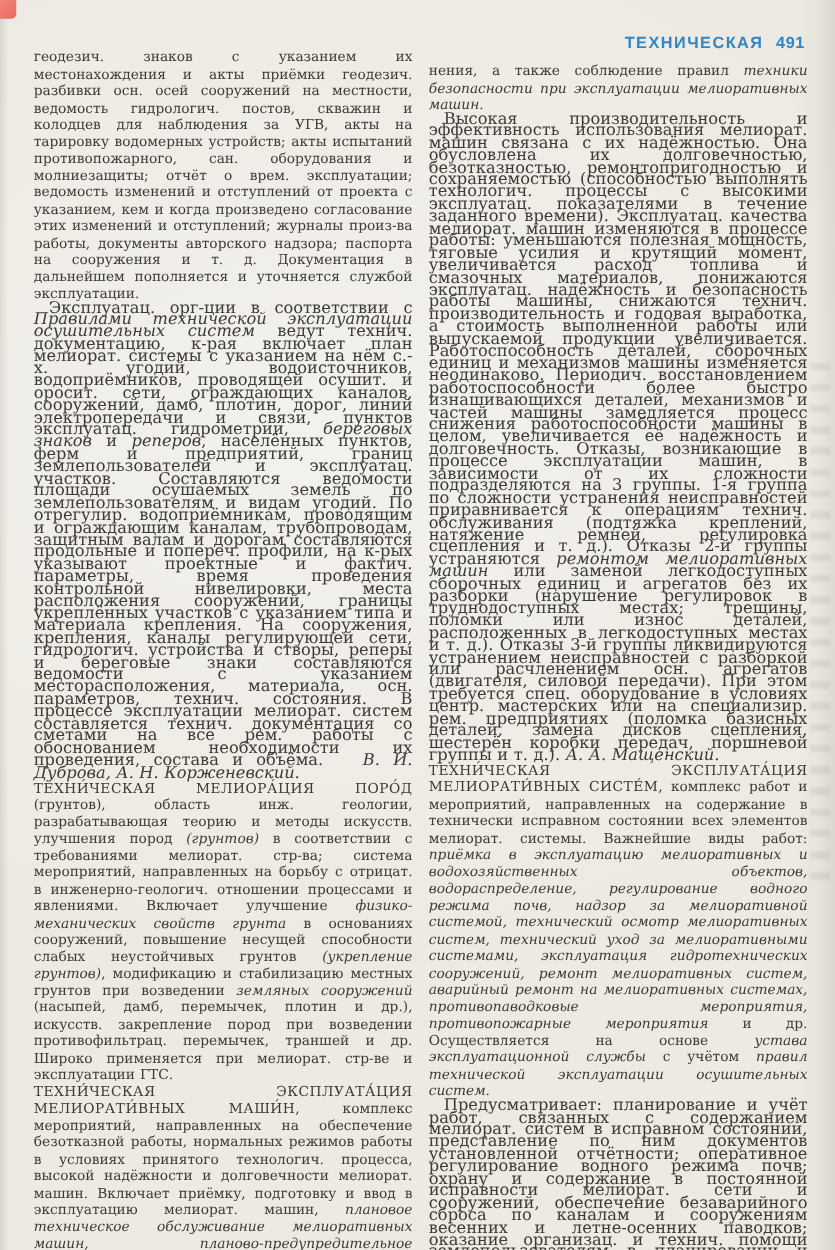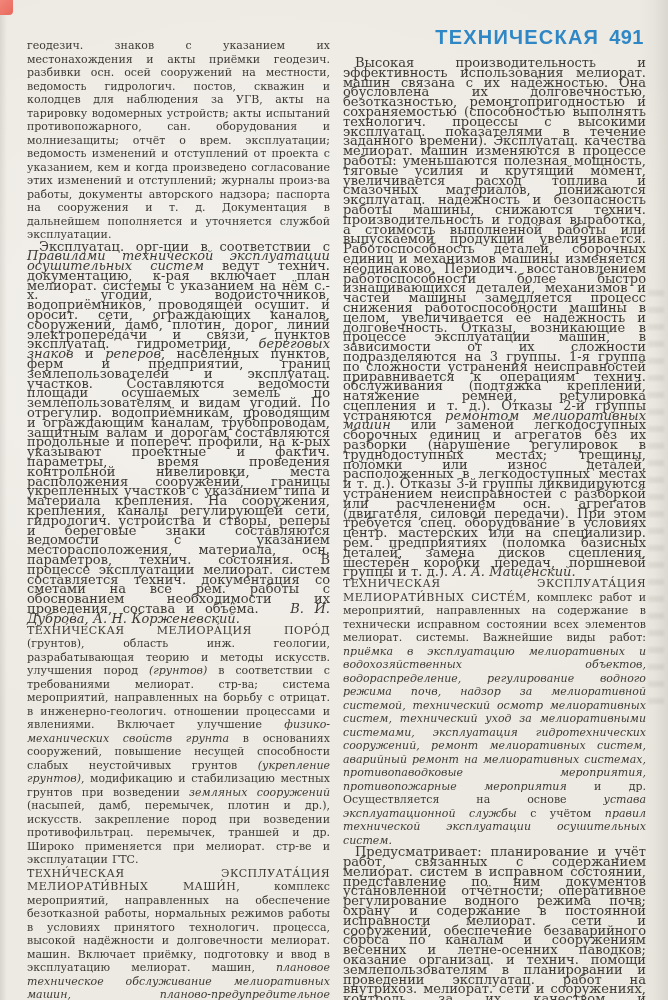--- a/index.html
+++ b/index.html
@@ -29,21 +29,21 @@
   }
   .cols{
     display:flex;gap:13px;
     padding:26px 18px 0 27px;
   }
   .col{width:303px;}
   .col-left{margin-top:13px;}
   .running-head{
     text-align:right;
     font-family:"Liberation Sans","DejaVu Sans",sans-serif;
-    font-weight:bold;font-size:20px;letter-spacing:1.2px;
+    font-weight:bold;font-size:13px;letter-spacing:1.2px;
     color:var(--header_blue);
     margin:0 2px 9px 0;white-space:nowrap;
   }
   .running-head .pgnum{margin-left:10px;letter-spacing:.5px;}
   p.para{
     margin:0;text-align:justify;
     font-size:11px;line-height:13.5px;
     word-spacing:.5px;
   }
   p.para.size-small{font-size:13px;line-height:9.8px;word-spacing:.3px;}
@@ -61,19 +61,20 @@
         <p class="para size-normal"><span class="">геодезич. знаков с указанием их местонахождения и акты приёмки геодезич. разбивки осн. осей сооружений на местности, ведомость гидрологич. постов, скважин и колодцев для наблюдения за УГВ, акты на тарировку водомерных устройств; акты испытаний противопожарного, сан. оборудования и молниезащиты; отчёт о врем. эксплуатации; ведомость изменений и отступлений от проекта с указанием, кем и когда произведено согласование этих изменений и отступлений; журналы произ-ва работы, документы авторского надзора; паспорта на сооружения и т. д. Документация в дальнейшем пополняется и уточняется службой эксплуатации.</span></p>
         <p class="para size-small indent"><span class="">Эксплуатац. орг-ции в соответствии с </span><span class="r-i">Правилами технической эксплуатации осушительных систем</span><span class=""> ведут технич. документацию, к-рая включает план мелиорат. системы с указанием на нём с.-х. угодий, водоисточников, водоприёмников, проводящей осушит. и оросит. сети, ограждающих каналов, сооружений, дамб, плотин, дорог, линий электропередачи и связи, пунктов эксплуатац. гидрометрии, </span><span class="r-i">береговых знаков</span><span class=""> и </span><span class="r-i">реперов</span><span class="">, населённых пунктов, ферм и предприятий, границ землепользователей и эксплуатац. участков. Составляются ведомости площади осушаемых земель по землепользователям и видам угодий. По отрегулир. водоприёмникам, проводящим и ограждающим каналам, трубопроводам, защитным валам и дорогам составляются продольные и попереч. профили, на к-рых указывают проектные и фактич. параметры, время проведения контрольной нивелировки, места расположения сооружений, границы укреплённых участков с указанием типа и материала крепления. На сооружения, крепления, каналы регулирующей сети, гидрологич. устройства и створы, реперы и береговые знаки составляются ведомости с указанием месторасположения, материала, осн. параметров, технич. состояния. В процессе эксплуатации мелиорат. систем составляется технич. документация со сметами на все рем. работы с обоснованием необходимости их проведения, состава и объёма.&nbsp;&nbsp;&nbsp;</span><span class="r-i">В. И. Дуброва, А. Н. Корженевский.</span></p>
         <p class="para size-normal"><span class="r-b">ТЕХНИ́ЧЕСКАЯ МЕЛИОРА́ЦИЯ ПОРО́Д</span><span class=""> (грунтов), область инж. геологии, разрабатывающая теорию и методы искусств. улучшения пород </span><span class="r-i">(грунтов)</span><span class=""> в соответствии с требованиями мелиорат. стр-ва; система мероприятий, направленных на борьбу с отрицат. в инженерно-геологич. отношении процессами и явлениями. Включает улучшение </span><span class="r-i">физико-механических свойств грунта</span><span class=""> в основаниях сооружений, повышение несущей способности слабых неустойчивых грунтов </span><span class="r-i">(укрепление грунтов)</span><span class="">, модификацию и стабилизацию местных грунтов при возведении </span><span class="r-i">земляных сооружений</span><span class=""> (насыпей, дамб, перемычек, плотин и др.), искусств. закрепление пород при возведении противофильтрац. перемычек, траншей и др. Широко применяется при мелиорат. стр-ве и эксплуатации ГТС.</span></p>
         <p class="para size-normal"><span class="r-b">ТЕХНИ́ЧЕСКАЯ ЭКСПЛУАТА́ЦИЯ МЕЛИОРАТИ́ВНЫХ МАШИ́Н</span><span class="">, комплекс мероприятий, направленных на обеспечение безотказной работы, нормальных режимов работы в условиях принятого технологич. процесса, высокой надёжности и долговечности мелиорат. машин. Включает приёмку, подготовку и ввод в эксплуатацию мелиорат. машин, </span><span class="r-i">плановое техническое обслуживание мелиоративных машин, планово-предупредительное обслуживание и ремонт мелиоративных машин, хранение и консервацию мелиоративных машин</span><span class="">. Важными мероприятиями в техобслуживании являются транспортирование мелиорат. машин к месту работы, на рем. предприятия и к месту хра-</span></p>
       </div>
     <div class="col col-right">
       <div class="running-head">
         <span>ТЕХНИЧЕСКАЯ</span><span class="pgnum">491</span>
       </div>
       <div id="col-right">
+          <p class="para size-normal"><span class="">нения, а также соблюдение правил </span><span class="r-i">техники безопасности при эксплуатации мелиоративных машин.</span></p>
           <p class="para size-small indent"><span class="">Высокая производительность и эффективность использования мелиорат. машин связана с их надёжностью. Она обусловлена их долговечностью, безотказностью, ремонтопригодностью и сохраняемостью (способностью выполнять технологич. процессы с высокими эксплуатац. показателями в течение заданного времени). Эксплуатац. качества мелиорат. машин изменяются в процессе работы: уменьшаются полезная мощность, тяговые усилия и крутящий момент, увеличивается расход топлива и смазочных материалов, понижаются эксплуатац. надёжность и безопасность работы машины, снижаются технич. производительность и годовая выработка, а стоимость выполненной работы или выпускаемой продукции увеличивается. Работоспособность деталей, сборочных единиц и механизмов машины изменяется неодинаково. Периодич. восстановлением работоспособности более быстро изнашивающихся деталей, механизмов и частей машины замедляется процесс снижения работоспособности машины в целом, увеличивается её надёжность и долговечность. Отказы, возникающие в процессе эксплуатации машин, в зависимости от их сложности подразделяются на 3 группы. 1-я группа по сложности устранения неисправностей приравнивается к операциям технич. обслуживания (подтяжка креплений, натяжение ремней, регулировка сцепления и т. д.). Отказы 2-й группы устраняются </span><span class="r-i">ремонтом мелиоративных машин</span><span class=""> или заменой легкодоступных сборочных единиц и агрегатов без их разборки (нарушение регулировок в труднодоступных местах; трещины, поломки или износ деталей, расположенных в легкодоступных местах и т. д.). Отказы 3-й группы ликвидируются устранением неисправностей с разборкой или расчленением осн. агрегатов (двигателя, силовой передачи). При этом требуется спец. оборудование в условиях центр. мастерских или на специализир. рем. предприятиях (поломка базисных деталей, замена дисков сцепления, шестерён коробки передач, поршневой группы и т. д.). </span><span class="r-i">А. А. Мащенский.</span></p>
           <p class="para size-normal"><span class="r-b">ТЕХНИ́ЧЕСКАЯ ЭКСПЛУАТА́ЦИЯ МЕЛИОРАТИ́ВНЫХ СИСТЕ́М</span><span class="">, комплекс работ и мероприятий, направленных на содержание в технически исправном состоянии всех элементов мелиорат. системы. Важнейшие виды работ: </span><span class="r-i">приёмка в эксплуатацию мелиоративных и водохозяйственных объектов, водораспределение, регулирование водного режима почв, надзор за мелиоративной системой, технический осмотр мелиоративных систем, технический уход за мелиоративными системами, эксплуатация гидротехнических сооружений, ремонт мелиоративных систем, аварийный ремонт на мелиоративных системах, противопаводковые мероприятия, противопожарные мероприятия</span><span class=""> и др. Осуществляется на основе </span><span class="r-i">устава эксплуатационной службы</span><span class=""> с учётом </span><span class="r-i">правил технической эксплуатации осушительных систем.</span></p>
           <p class="para size-small indent"><span class="">Предусматривает: планирование и учёт работ, связанных с содержанием мелиорат. систем в исправном состоянии, представление по ним документов установленной отчётности; оперативное регулирование водного режима почв; охрану и содержание в постоянной исправности мелиорат. сети и сооружений, обеспечение безаварийного сброса по каналам и сооружениям весенних и летне-осенних паводков; оказание организац. и технич. помощи землепользователям в планировании и проведении эксплуатац. работ на внутрихоз. мелиорат. сети и сооружениях, контроль за их качеством и своевременностью проведения; контроль за своеврем. выполнением хозяйствами-землепользователями противопожарных мероприятий на осушаемых торфяниках и организация тушения пожаров при их возникновении; ведение мелиорат. кадастра, учёт состояния осушит. и оросит. систем, наличия и использования мелиорир. земель; обеспечение проектной документацией работ</span></p>
         </div>
     </div>
   </div>
 </div>
 
 </body></html>

